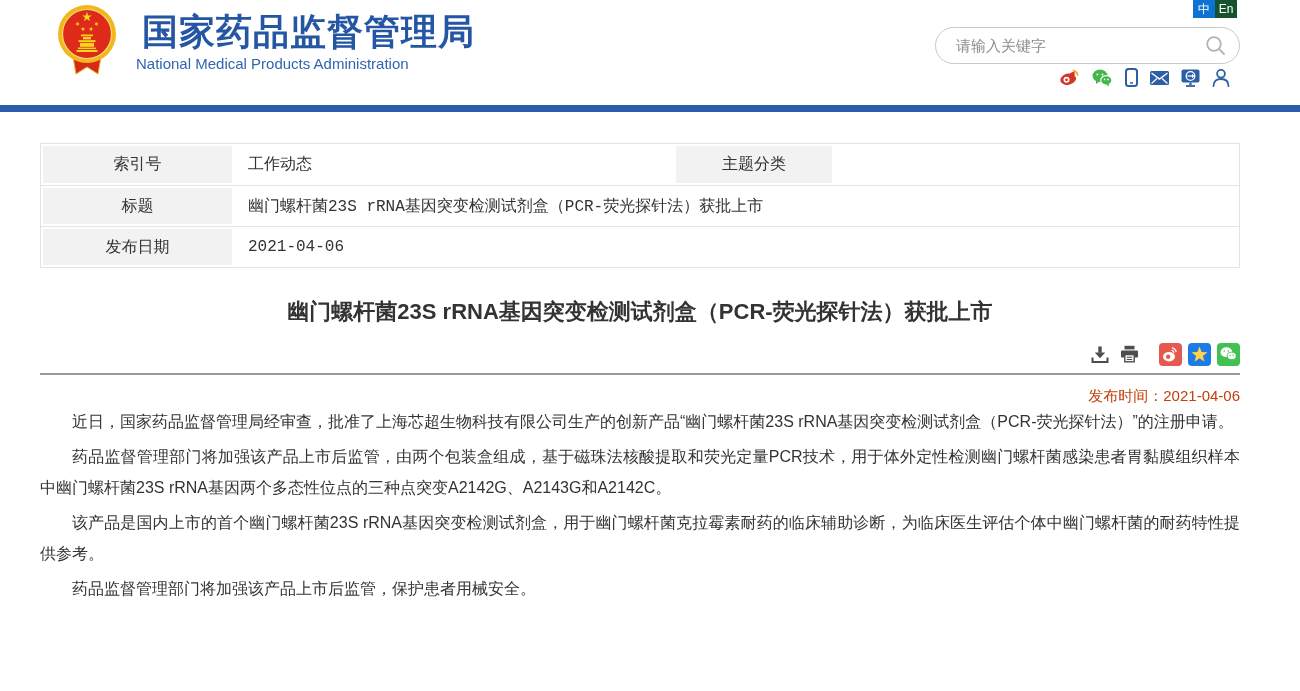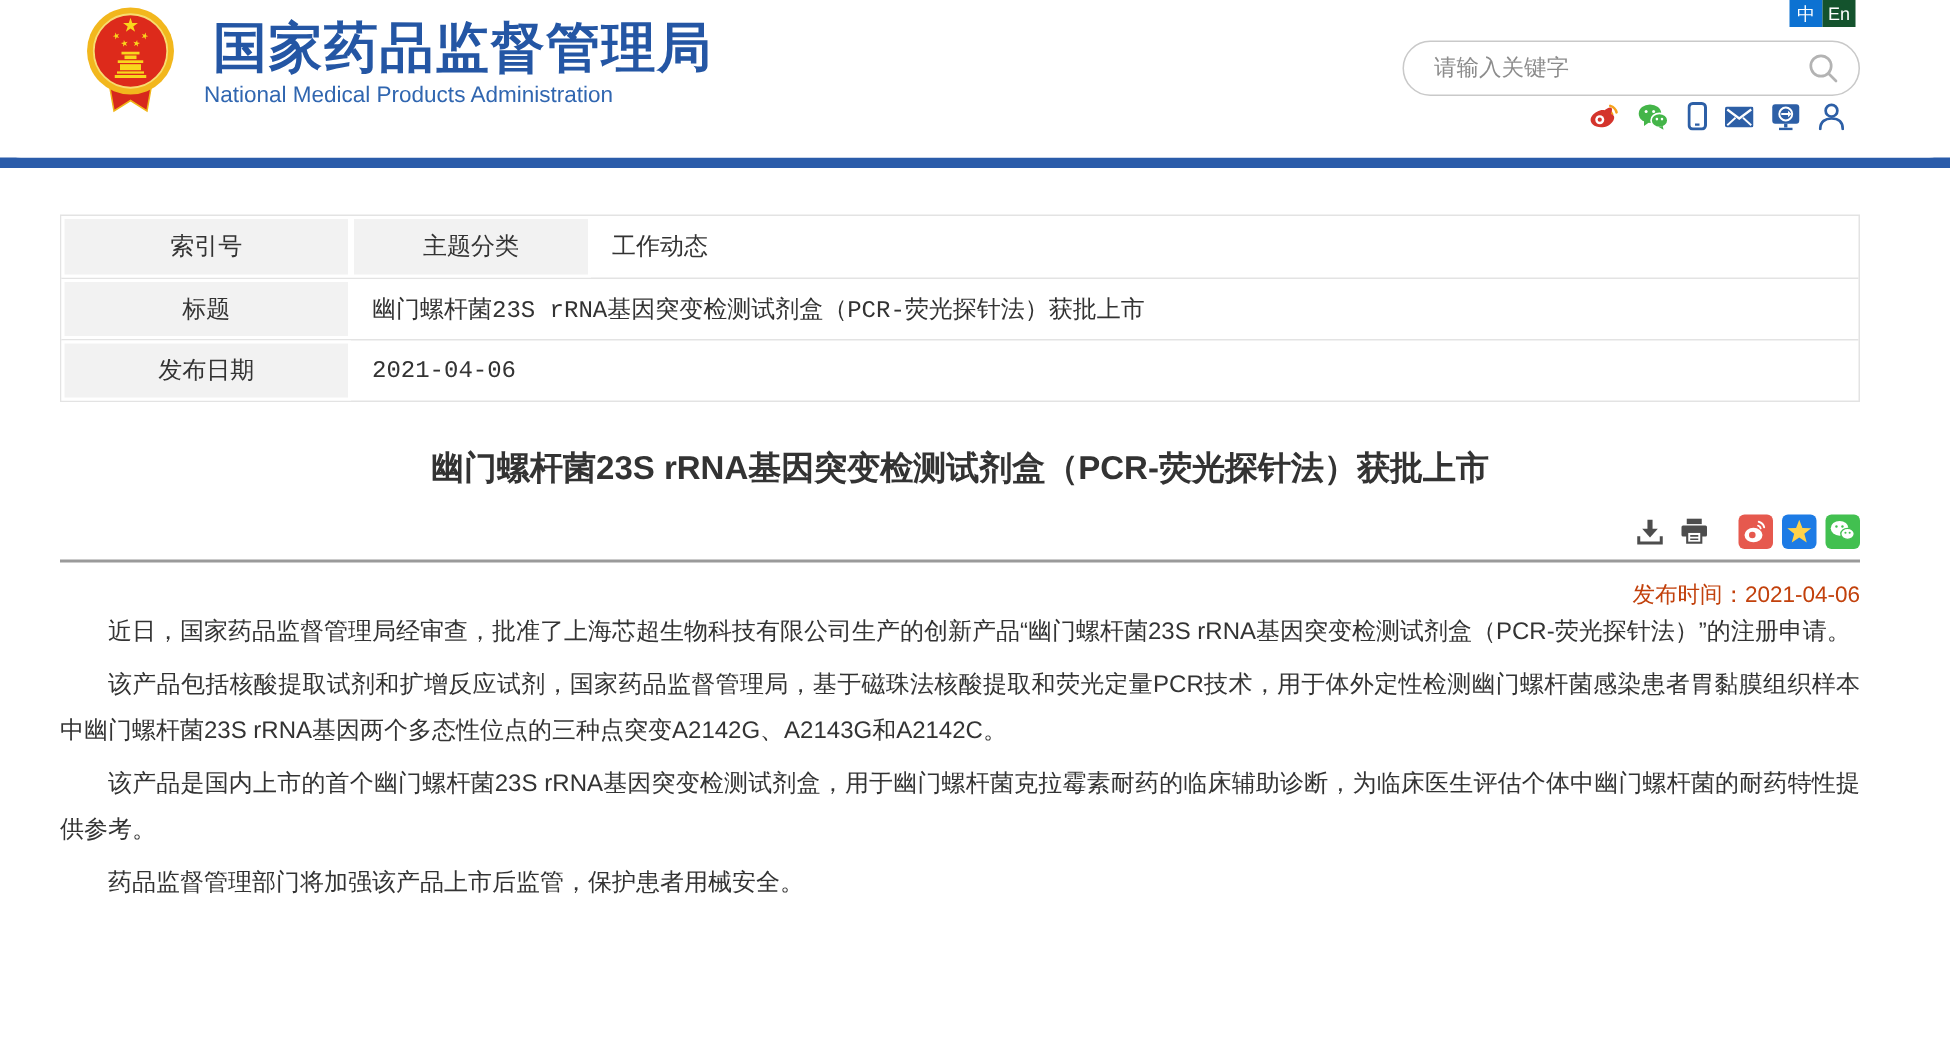--- a/index.html
+++ b/index.html
@@ -173,22 +173,22 @@
   </div>
 </div>
 
 <div class="blue-bar"></div>
 
 <div class="main">
 
   <div class="info-table">
     <div class="info-row">
       <div class="cell lbl lbl1">索引号</div>
+      <div class="cell val2">工作动态</div>
       <div class="cell lbl lbl2">主题分类</div>
-      <div class="cell val2">工作动态</div>
     </div>
     <div class="info-row">
       <div class="cell lbl lbl1">标题</div>
       <div class="cell val-wide">幽门螺杆菌23S rRNA基因突变检测试剂盒（PCR-荧光探针法）获批上市</div>
     </div>
     <div class="info-row">
       <div class="cell lbl lbl1">发布日期</div>
       <div class="cell val-wide">2021-04-06</div>
     </div>
   </div>
@@ -236,18 +236,18 @@
       </svg>
     </span>
   </div>
 
   <hr class="rule">
 
   <div class="pubdate"><span>发布时间：</span><span>2021-04-06</span></div>
 
   <div class="body-text">
     <p>近日，国家药品监督管理局经审查，批准了上海芯超生物科技有限公司生产的创新产品“幽门螺杆菌23S rRNA基因突变检测试剂盒（PCR-荧光探针法）”的注册申请。</p>
-    <p>该产品包括核酸提取试剂和扩增反应试剂，国家药品监督管理局，基于磁珠法核酸提取和荧光定量PCR技术，用于体外定性检测幽门螺杆菌感染患者胃黏膜组织样本中幽门螺杆菌23S rRNA基因两个多态性位点的三种点突变A2142G、A2143G和A2142C。</p>
+    <p>药品监督管理部门将加强该产品上市后监管，由两个包装盒组成，基于磁珠法核酸提取和荧光定量PCR技术，用于体外定性检测幽门螺杆菌感染患者胃黏膜组织样本中幽门螺杆菌23S rRNA基因两个多态性位点的三种点突变A2142G、A2143G和A2142C。</p>
     <p>该产品是国内上市的首个幽门螺杆菌23S rRNA基因突变检测试剂盒，用于幽门螺杆菌克拉霉素耐药的临床辅助诊断，为临床医生评估个体中幽门螺杆菌的耐药特性提供参考。</p>
     <p>药品监督管理部门将加强该产品上市后监管，保护患者用械安全。</p>
   </div>
 
 </div>
 
 </body></html>

